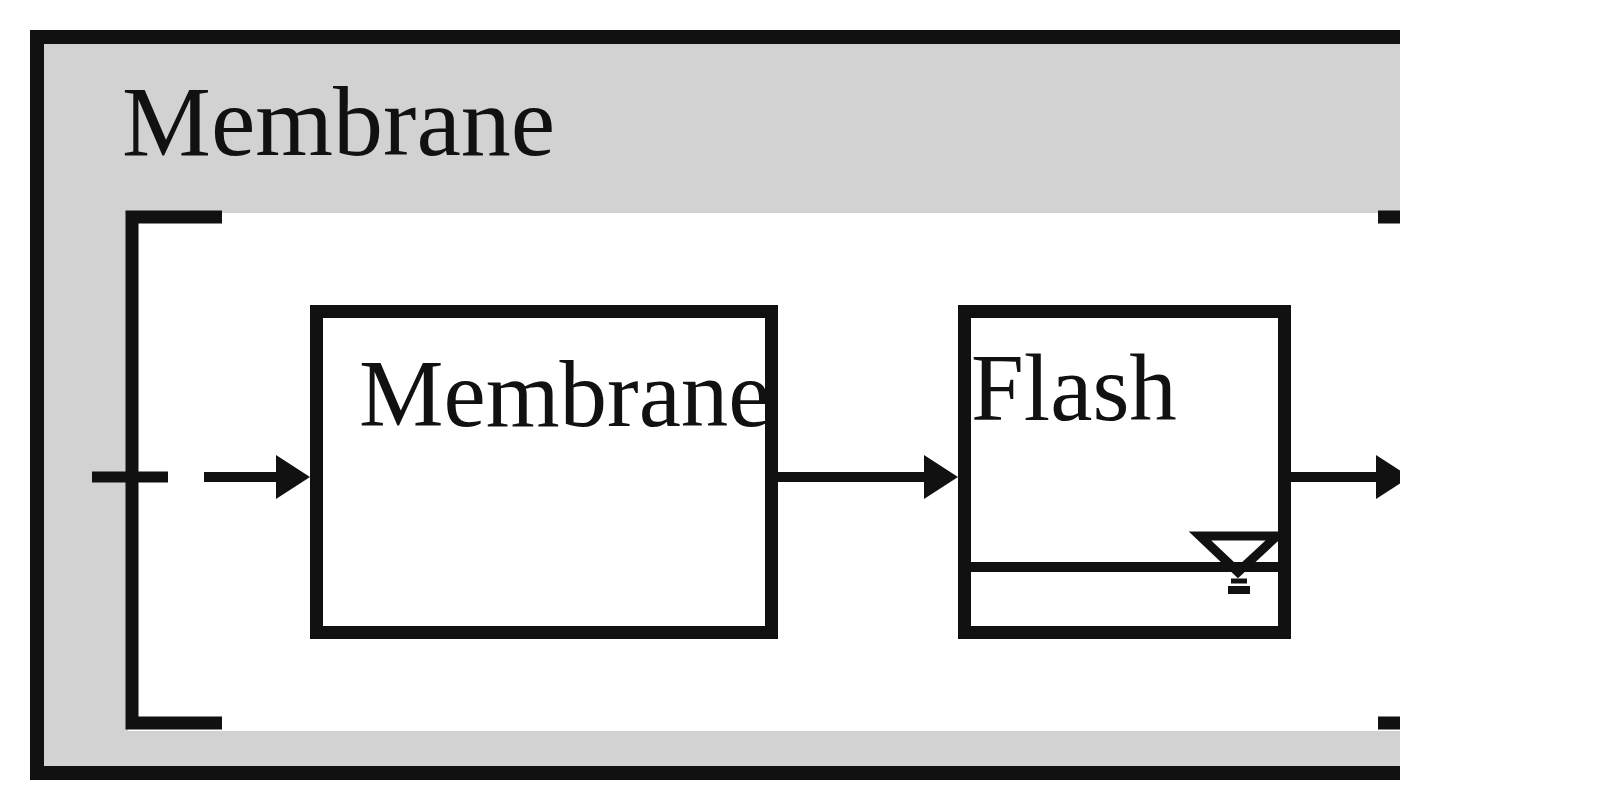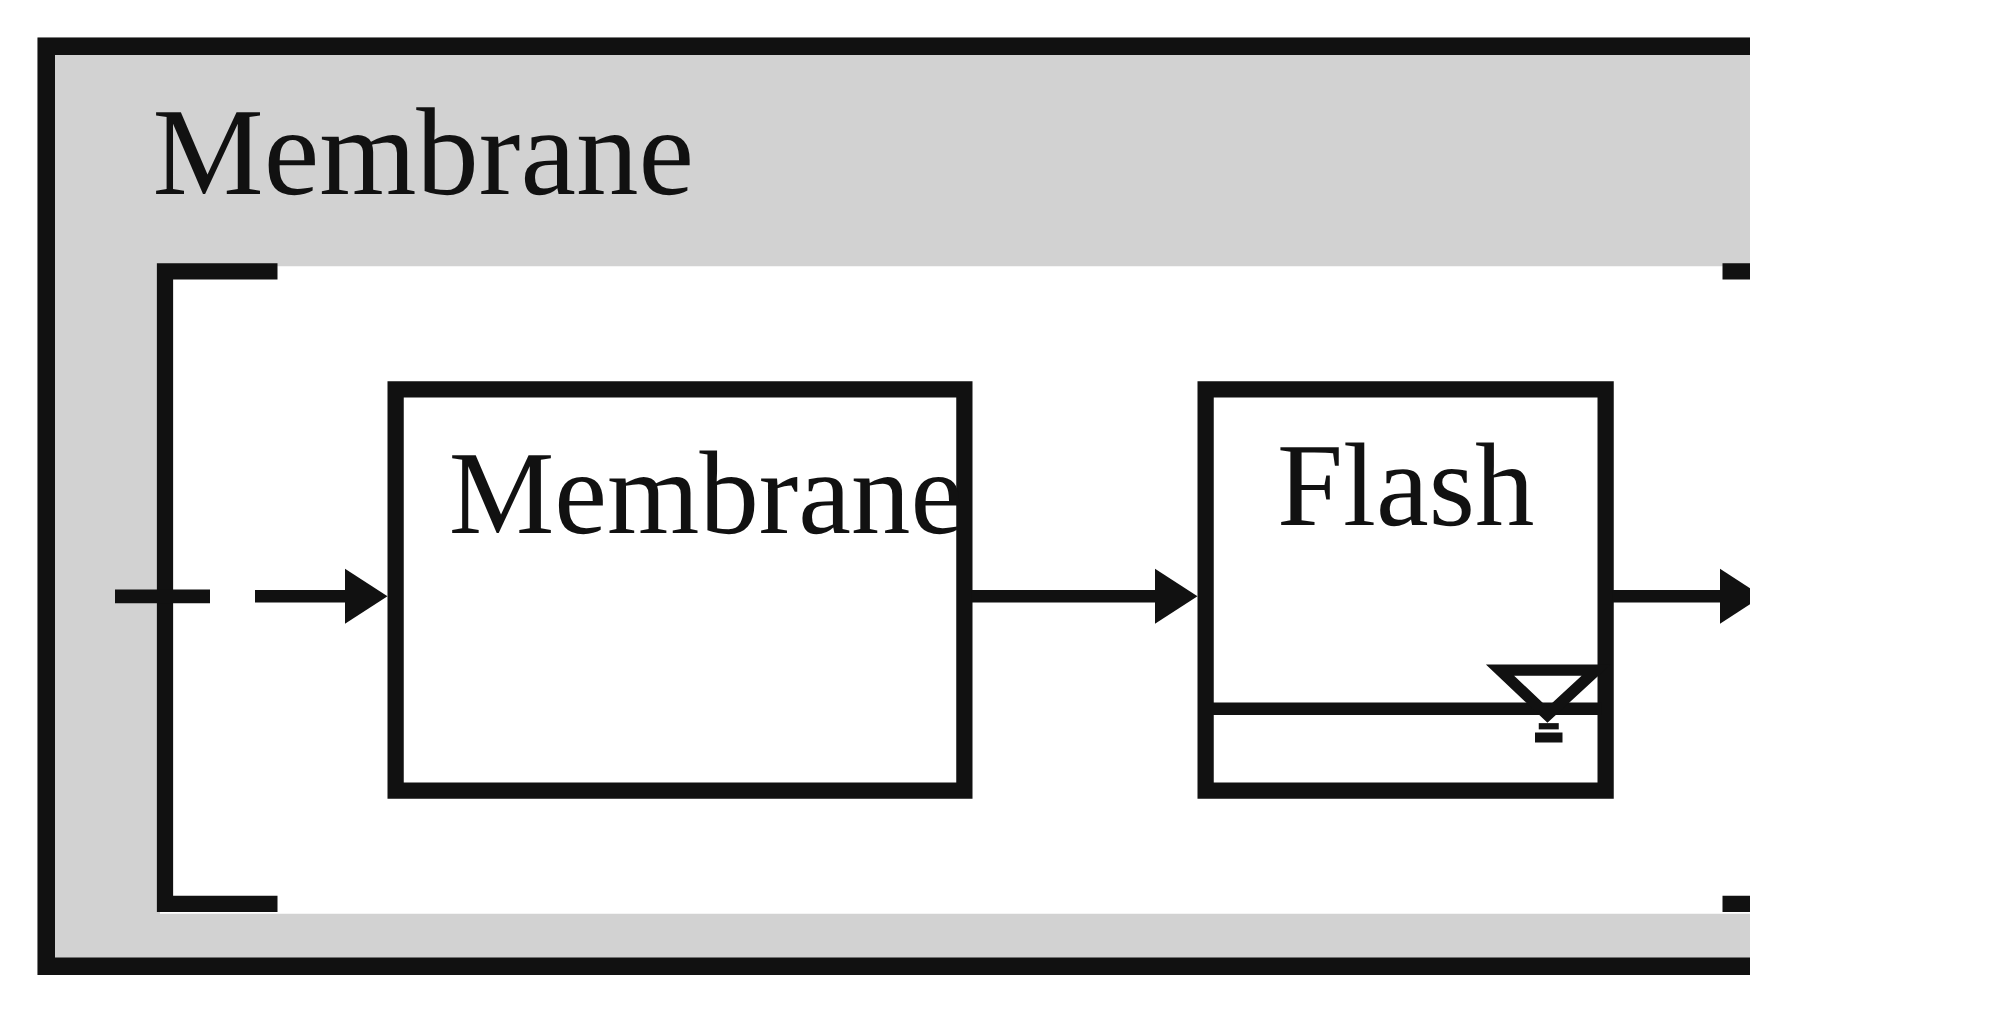--- a/index.html
+++ b/index.html
@@ -59,21 +59,21 @@
     line-height: 1.31;
   }
   .flash-box {
     left: 958px;
     top: 305px;
     width: 333px;
     height: 334px;
     padding-top: 8px;
     font-size: 95px;
     line-height: 1.31;
-    text-align: center;
+    text-align: left;
   }
   .box-label-line {
     display: block;
     white-space: nowrap;
   }
   .repeat-subscript {
     position: absolute;
     left: 1474px;
     top: 618px;
     font-size: 140px;

